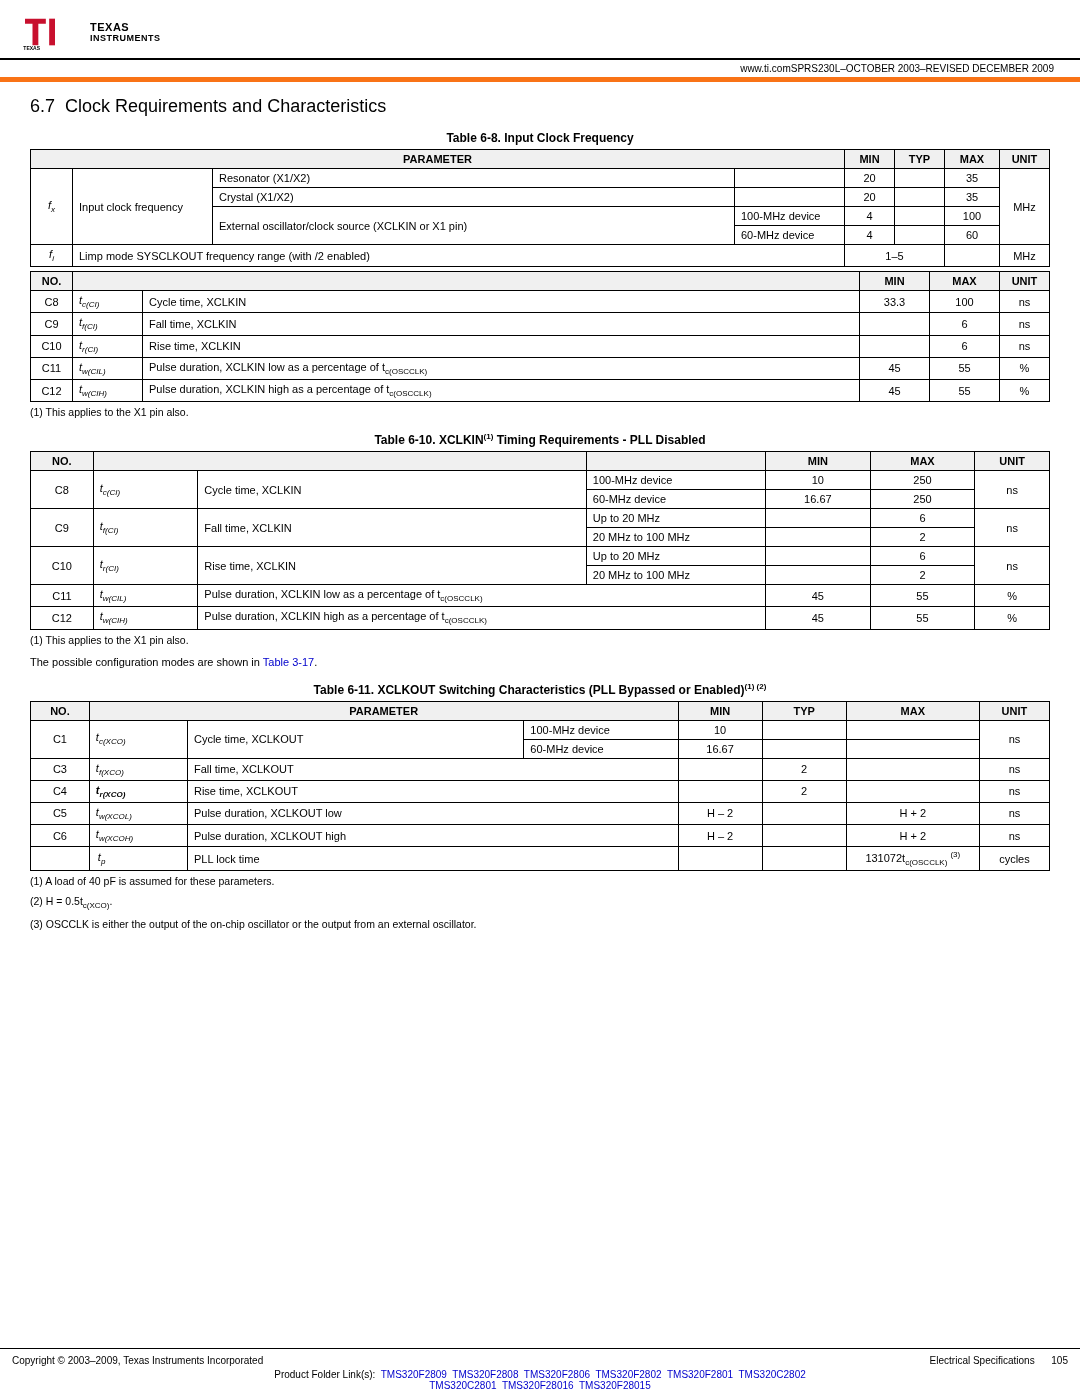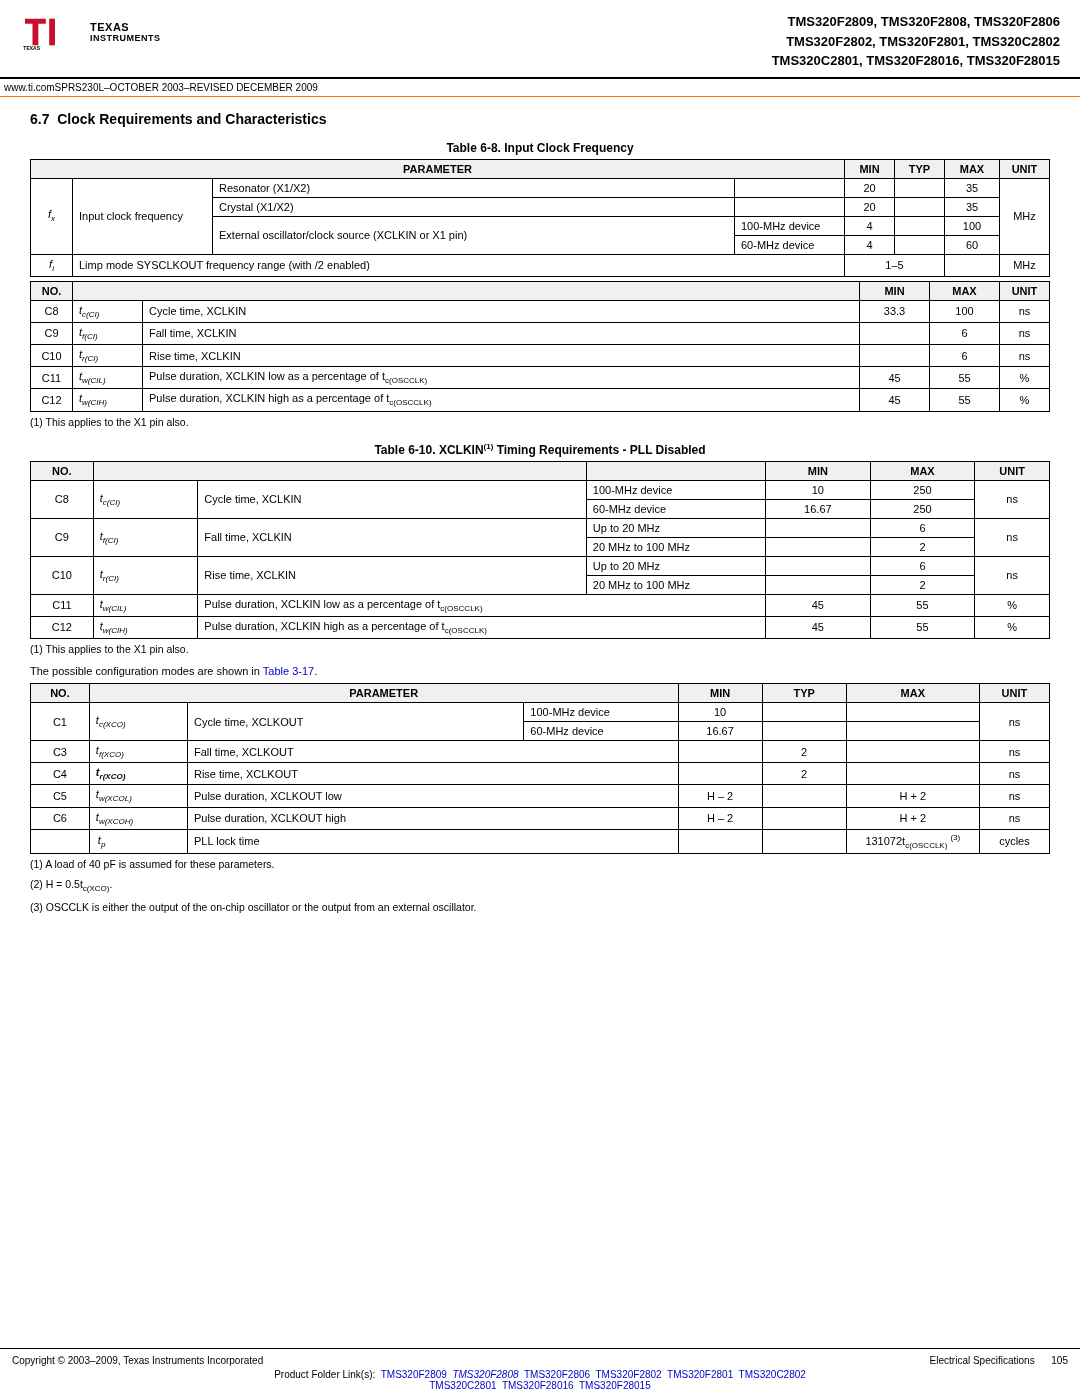--- a/index.html
+++ b/index.html
@@ -28,35 +28,35 @@
     }
     .logo-svg { width: 60px; height: 40px; }
     .header-title {
       text-align: right;
       font-size: 13px;
       font-weight: bold;
       line-height: 1.5;
     }
     .header-meta {
       display: flex;
-      justify-content: flex-start;
-      padding: 3px 4px;
+      justify-content: flex-end;
+      padding: 3px 26px;
       font-size: 10px;
-      border-bottom: 1px solid #f97316;
+      border-bottom: 5px solid #f97316;
     }
 
     
     .content {
       padding: 10px 30px 10px 30px;
     }
 
     
     .section-heading {
-      font-size: 14px;
-      font-weight: bold;
+      font-size: 18px;
+      font-weight: normal;
       margin-top: 4px;
     }
 
     
     .table-heading {
       text-align: center;
       font-weight: bold;
       font-size: 12px;
       margin-bottom: 4px;
       margin-top: 14px;
@@ -141,25 +141,20 @@
       <path d="M5,8 L30,8 L30,14 L21,14 L21,40 L14,40 L14,14 L5,14 Z" fill="#c8102e"></path>
       <path d="M34,8 L41,8 L41,40 L34,40 Z" fill="#c8102e"></path>
 
       <text x="3" y="45" font-size="6" font-family="Arial" font-weight="bold" fill="#000">TEXAS</text>
       <text x="3" y="52" font-size="5" font-family="Arial" fill="#000">INSTRUMENTS</text>
     </svg>
     <div style="margin-left:2px;">
       <div style="font-weight:bold;font-size:11px;letter-spacing:0.5px;">TEXAS</div>
       <div style="font-weight:bold;font-size:9px;letter-spacing:0.5px;">INSTRUMENTS</div>
     </div>
-  </div>
-  <div class="header-title">
-    <div>TMS320F2809, TMS320F2808, TMS320F2806</div>
-    <div>TMS320F2802, TMS320F2801, TMS320C2802</div>
-    <div>TMS320C2801, TMS320F28016, TMS320F28015</div>
   </div>
 </div>
 
 <div class="header-meta">
   <span>www.ti.com</span>
   <span>SPRS230L–OCTOBER 2003–REVISED DECEMBER 2009</span>
 </div>
 
 <div class="content">
 
@@ -384,20 +379,21 @@
         <td class="center">%</td>
       </tr>
     </tbody>
   </table>
   <div class="note">(1)  This applies to the X1 pin also.</div>
 
   <div class="config-text">
     The possible configuration modes are shown in <a>Table 3-17</a>.
   </div>
 
+  <div class="table-heading">Table 6-11. XCLKOUT Switching Characteristics (PLL Bypassed or Enabled)<sup>(1) (2)</sup></div>
   <table>
     <colgroup>
       <col style="width:42px">
       <col style="width:70px">
       <col style="width:240px">
       <col style="width:110px">
       <col style="width:60px">
       <col style="width:60px">
       <col style="width:70px">
       <col style="width:50px">
@@ -493,21 +489,21 @@
   <div class="footer-top">
     <span>Copyright © 2003–2009, Texas Instruments Incorporated</span>
     <span>
       <span>Electrical Specifications</span>&nbsp;&nbsp;&nbsp;&nbsp;&nbsp;
       <span>105</span>
     </span>
   </div>
   <div class="footer-links">
     <span>Product Folder Link(s):</span>&nbsp;
     <a style="color:#0000cc;text-decoration:none;">TMS320F2809</a>&nbsp;
-    <a style="color:#0000cc;text-decoration:none;font-style:italic;">TMS320F2808</a>&nbsp;
+    <a style="color:#0000cc;text-decoration:none;">TMS320F2808</a>&nbsp;
     <a style="color:#0000cc;text-decoration:none;">TMS320F2806</a>&nbsp;
     <a style="color:#0000cc;text-decoration:none;">TMS320F2802</a>&nbsp;
     <a style="color:#0000cc;text-decoration:none;">TMS320F2801</a>&nbsp;
     <a style="color:#0000cc;text-decoration:none;">TMS320C2802</a>
     <br>
     <a style="color:#0000cc;text-decoration:none;">TMS320C2801</a>&nbsp;
     <a style="color:#0000cc;text-decoration:none;">TMS320F28016</a>&nbsp;
     <a style="color:#0000cc;text-decoration:none;">TMS320F28015</a>
   </div>
 </div>

